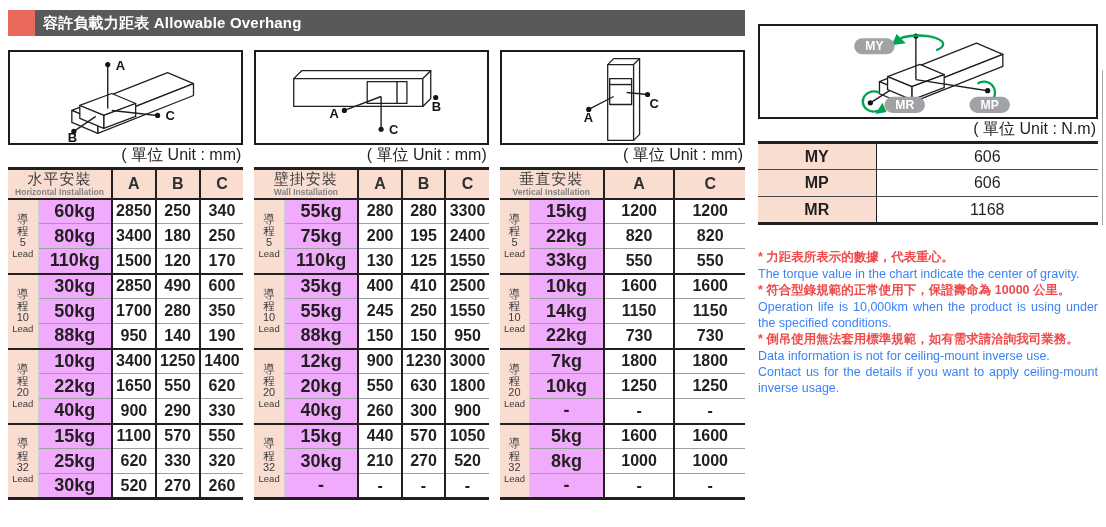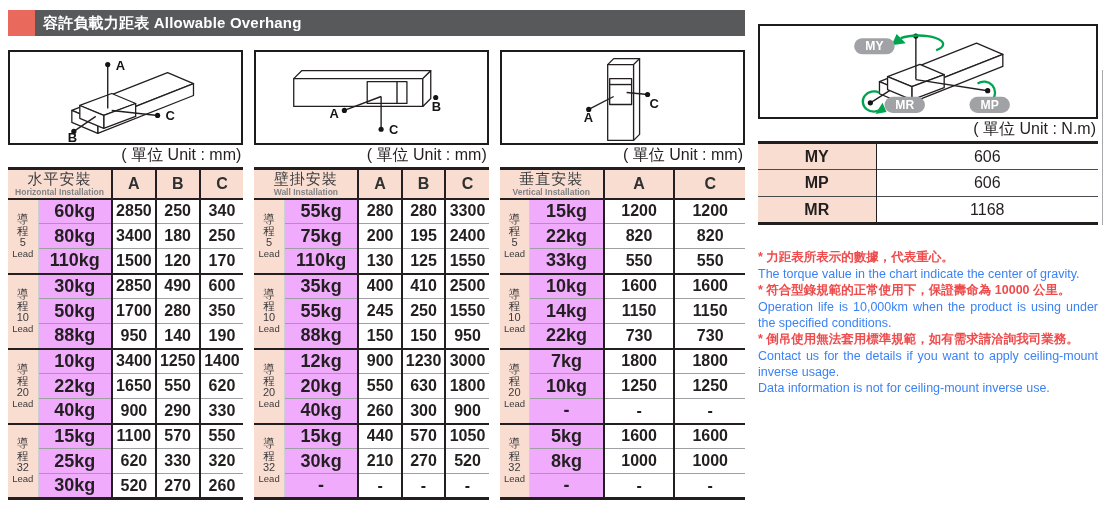--- a/index.html
+++ b/index.html
@@ -563,19 +563,19 @@
           </tr>
         </tbody>
       </table>
 
     <div class="notes">
         <div class="note-zh">* 力距表所表示的數據，代表重心。</div>
         <div class="note-en">The torque value in the chart indicate the center of gravity.</div>
         <div class="note-zh">* 符合型錄規範的正常使用下，保證壽命為 10000 公里。</div>
         <div class="note-en">Operation life is 10,000km when the product is using under the specified conditions.</div>
         <div class="note-zh">* 倒吊使用無法套用標準規範，如有需求請洽詢我司業務。</div>
+        <div class="note-en">Data information is not for ceiling-mount inverse use.</div>
         <div class="note-en">Contact us for the details if you want to apply ceiling-mount inverse usage.</div>
-        <div class="note-en">Data information is not for ceiling-mount inverse use.</div>
       </div>
   </div>
 
   <div class="edge-line"></div>
 </div>
 
 </body></html>

